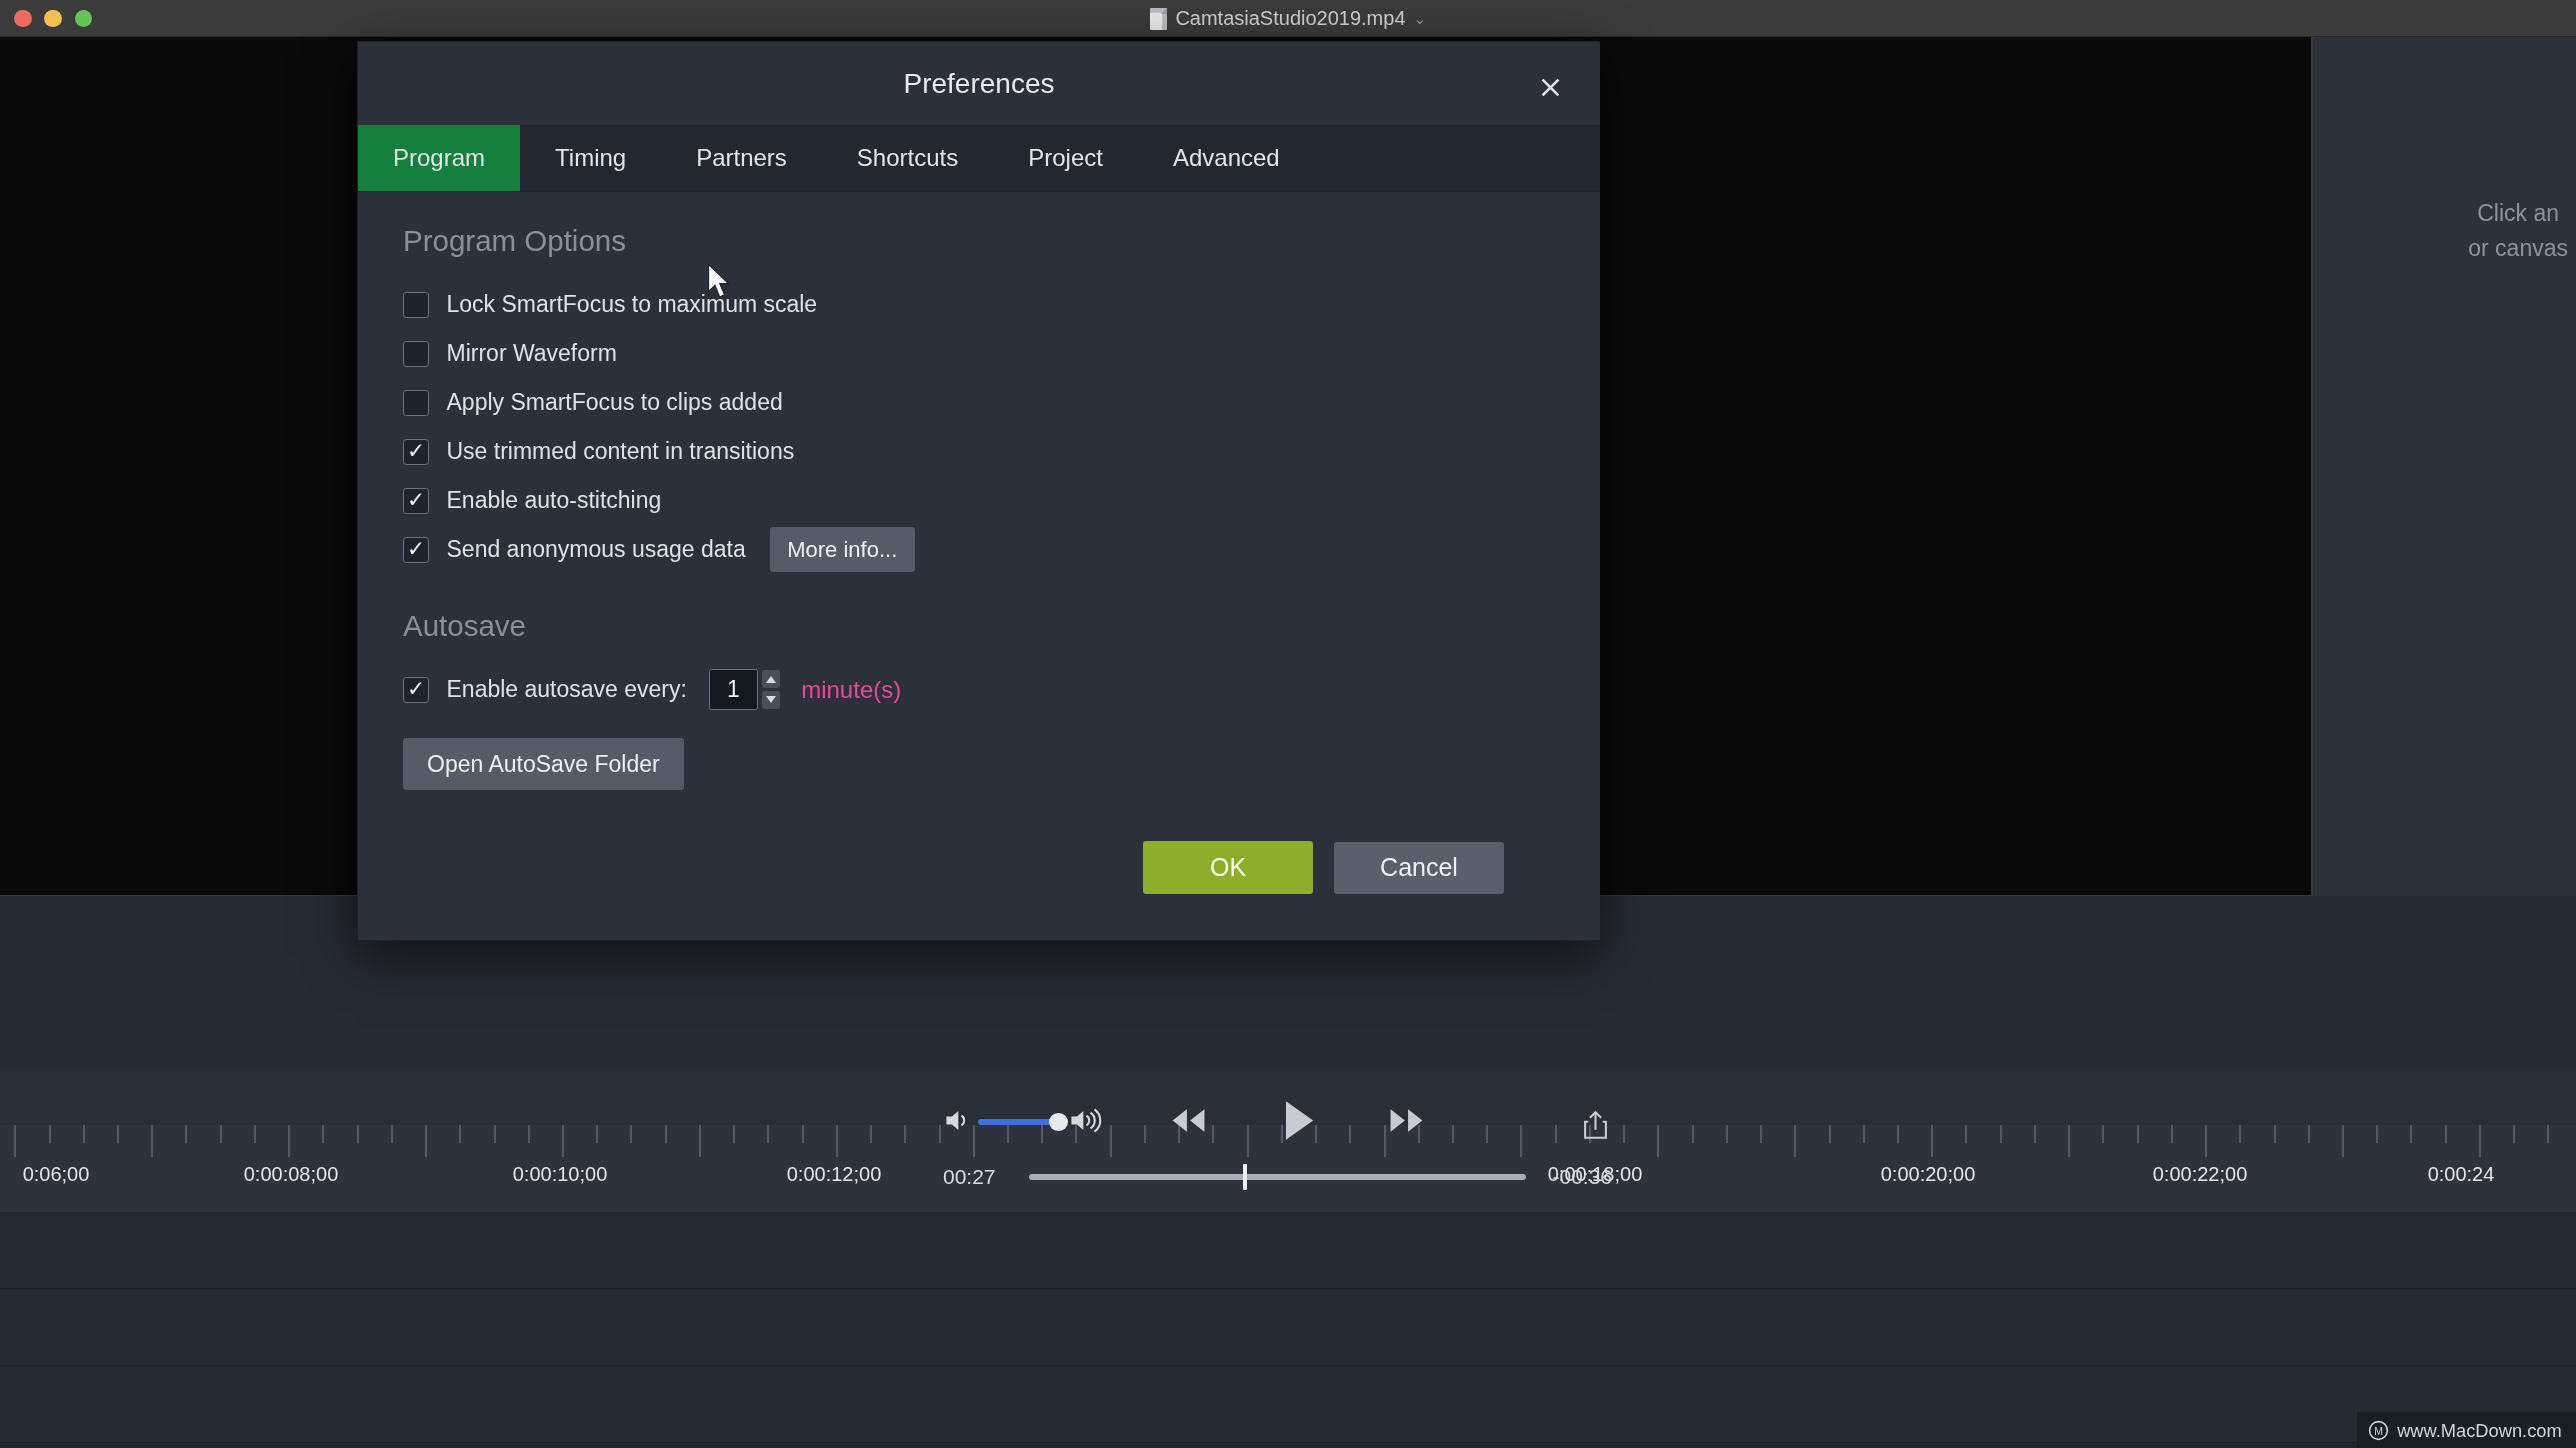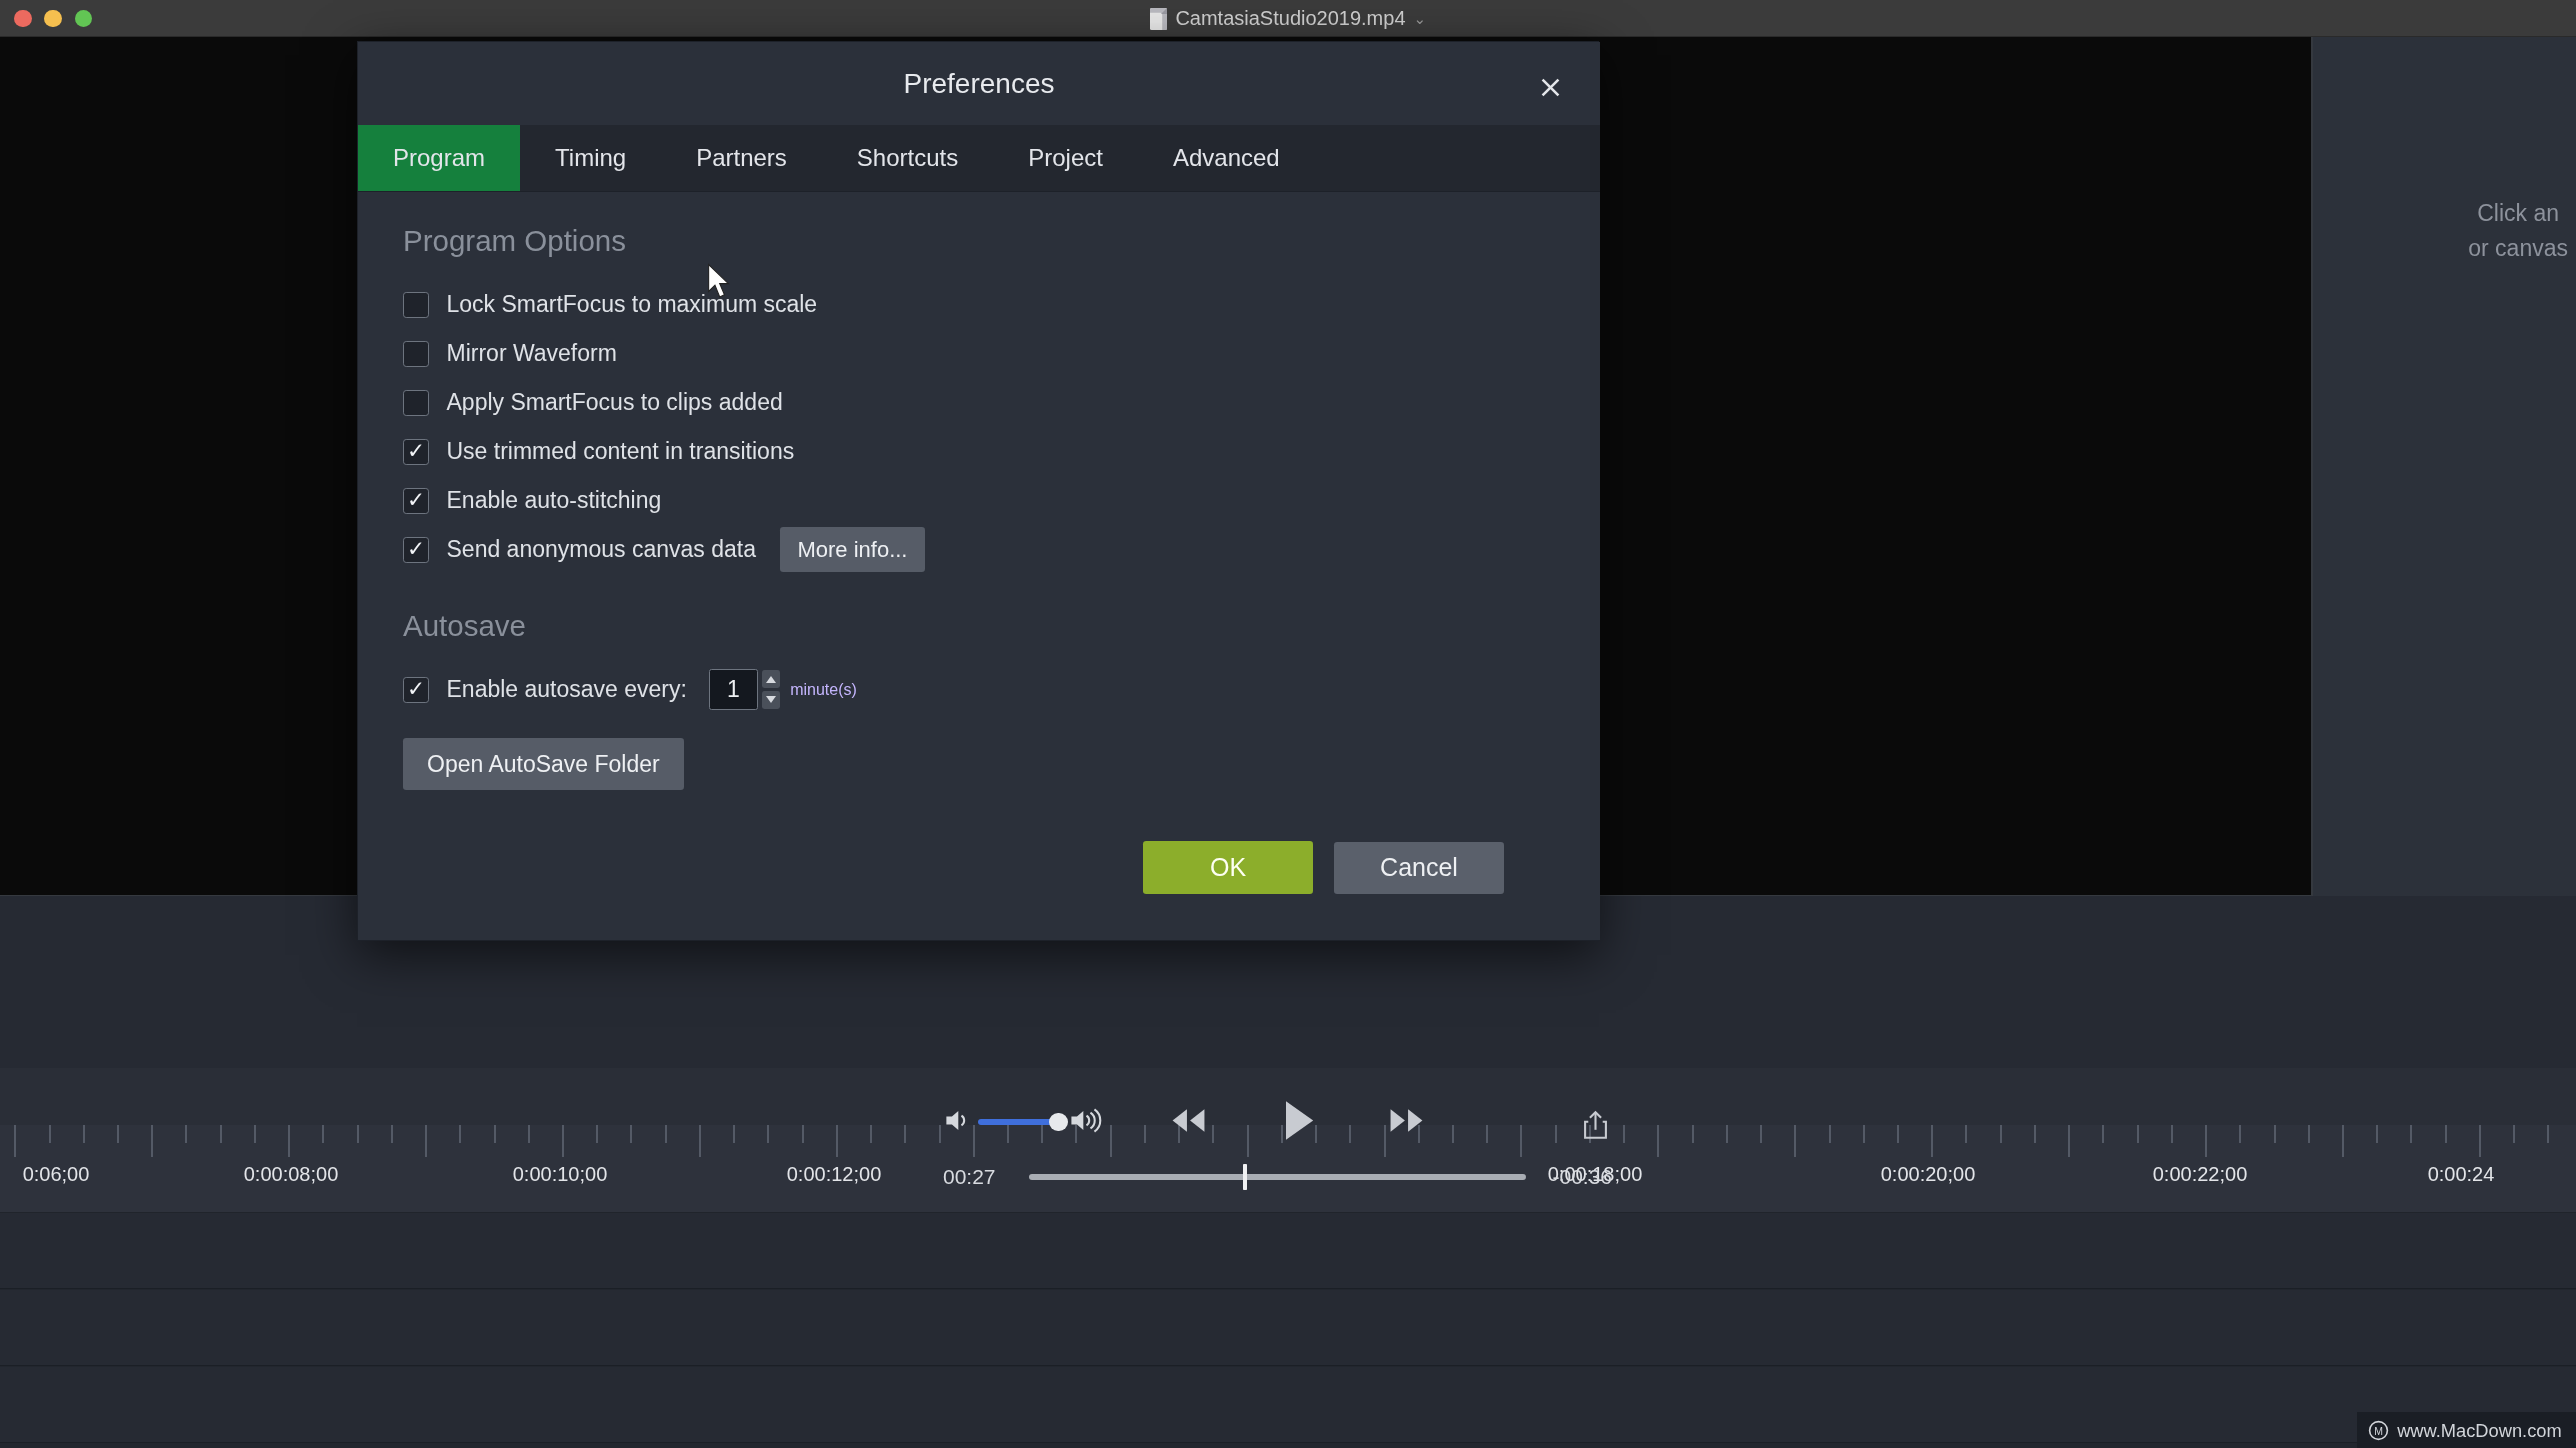--- a/index.html
+++ b/index.html
@@ -194,21 +194,21 @@
   }
   .spin-btns {
     display: flex; flex-direction: column; margin-left: 4px; gap: 2.4px;
   }
   .spin-b {
     width: 18.3px; height: 18.3px; background: #4a505a; border-radius: 2.4px;
     display: flex; align-items: center; justify-content: center; cursor: pointer;
   }
   .arrow-up { width:0;height:0;border-left:5.6px solid transparent;border-right:5.6px solid transparent;border-bottom:7.2px solid #d7dadf; }
   .arrow-dn { width:0;height:0;border-left:5.6px solid transparent;border-right:5.6px solid transparent;border-top:7.2px solid #d7dadf; }
-  .unit-label { color: #c4b5fd; font-size: 16px; margin-left: 10px; }
+  .unit-label { color: #ec4899; font-size: 24px; margin-left: 21px; }
   .dlg-footer {
     position: absolute; left: 0; bottom: 0; width: 1242px; height: 145px;
     display: flex; align-items: center; justify-content: flex-end;
     gap: 21px; padding-right: 96px; background: #2b303a;
   }
   .btn-ok {
     width: 170px; height: 53px; background: #8cae2b; color: #fdfff2;
     font-size: 25px; border: none; border-radius: 3.2px; cursor: pointer;
     font-family: "Liberation Sans", sans-serif;
   }
@@ -461,21 +461,21 @@
           <div class="chk-row">
             <span class="cbox checked">
               <span class="mark">✓</span>
             </span>
             <span class="chk-label">Enable auto-stitching</span>
           </div>
           <div class="chk-row">
             <span class="cbox checked">
               <span class="mark">✓</span>
             </span>
-            <span class="chk-label">Send anonymous canvas data</span>
+            <span class="chk-label">Send anonymous usage data</span>
             <button class="btn more">More info...</button>
           </div>
         </div>
 
       <div class="sec-title autosave">Autosave</div>
 
       <div class="chk-row">
         <span class="cbox checked">
           <span class="mark">✓</span>
         </span>

